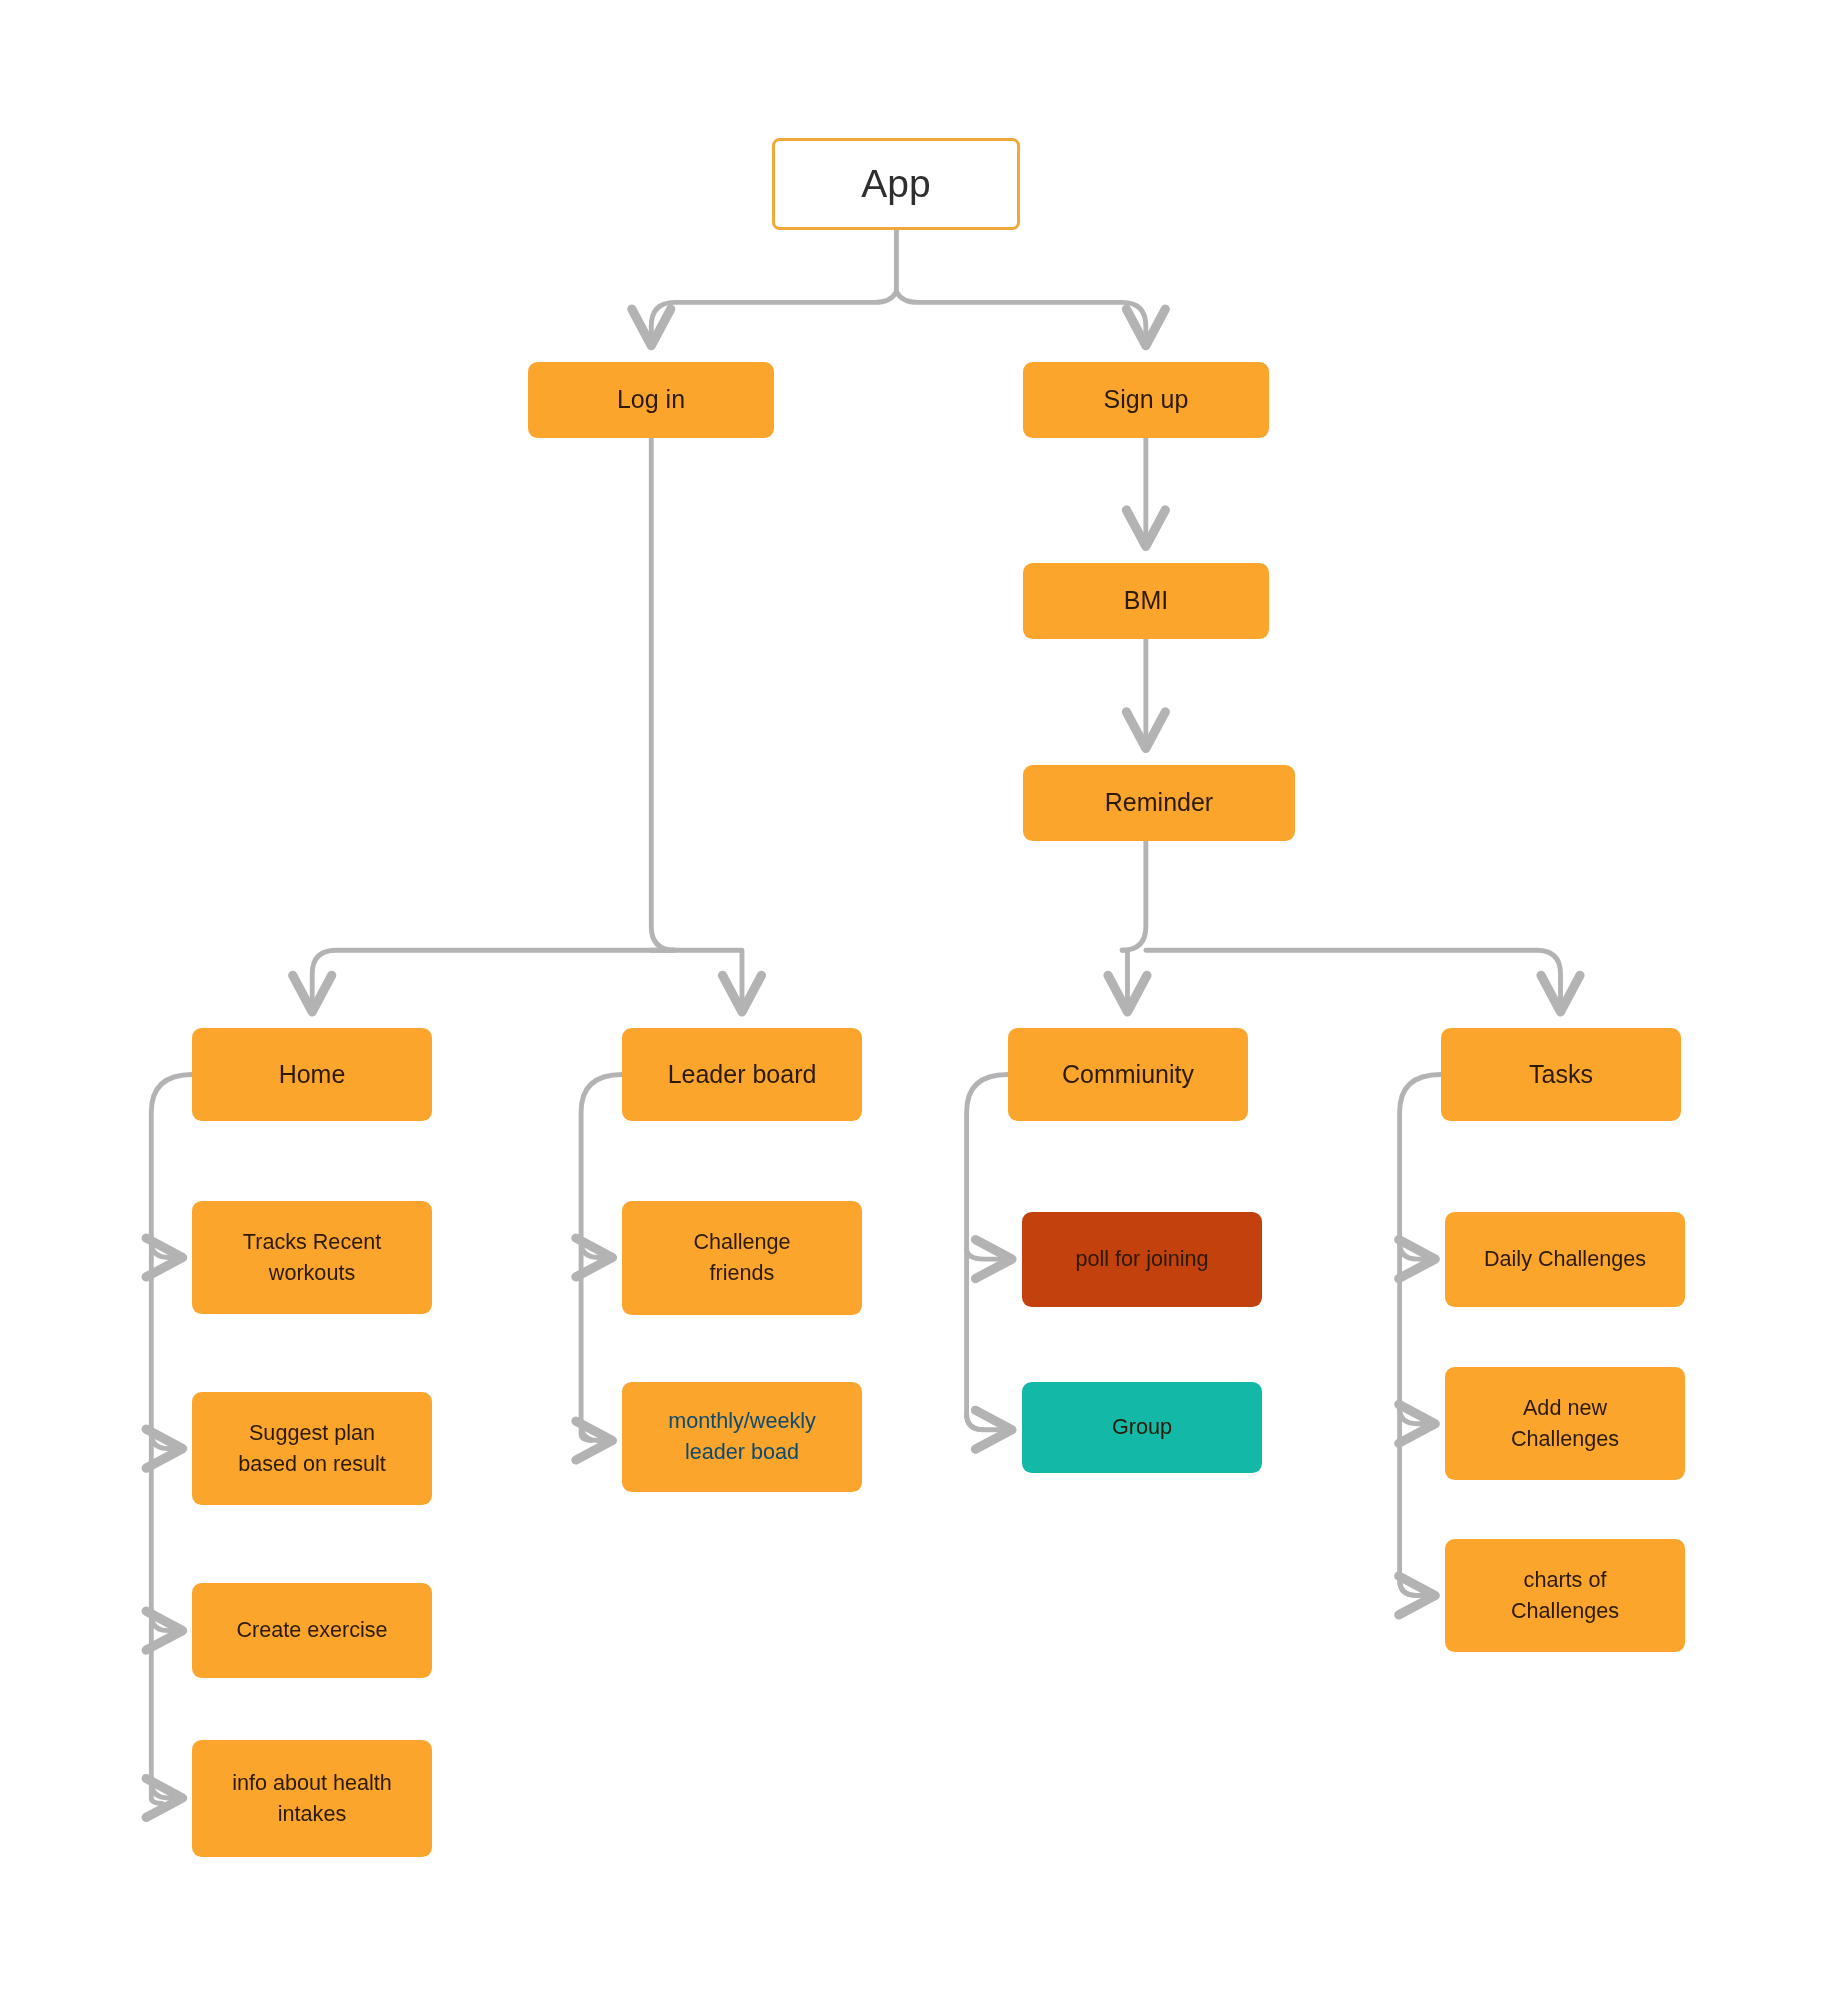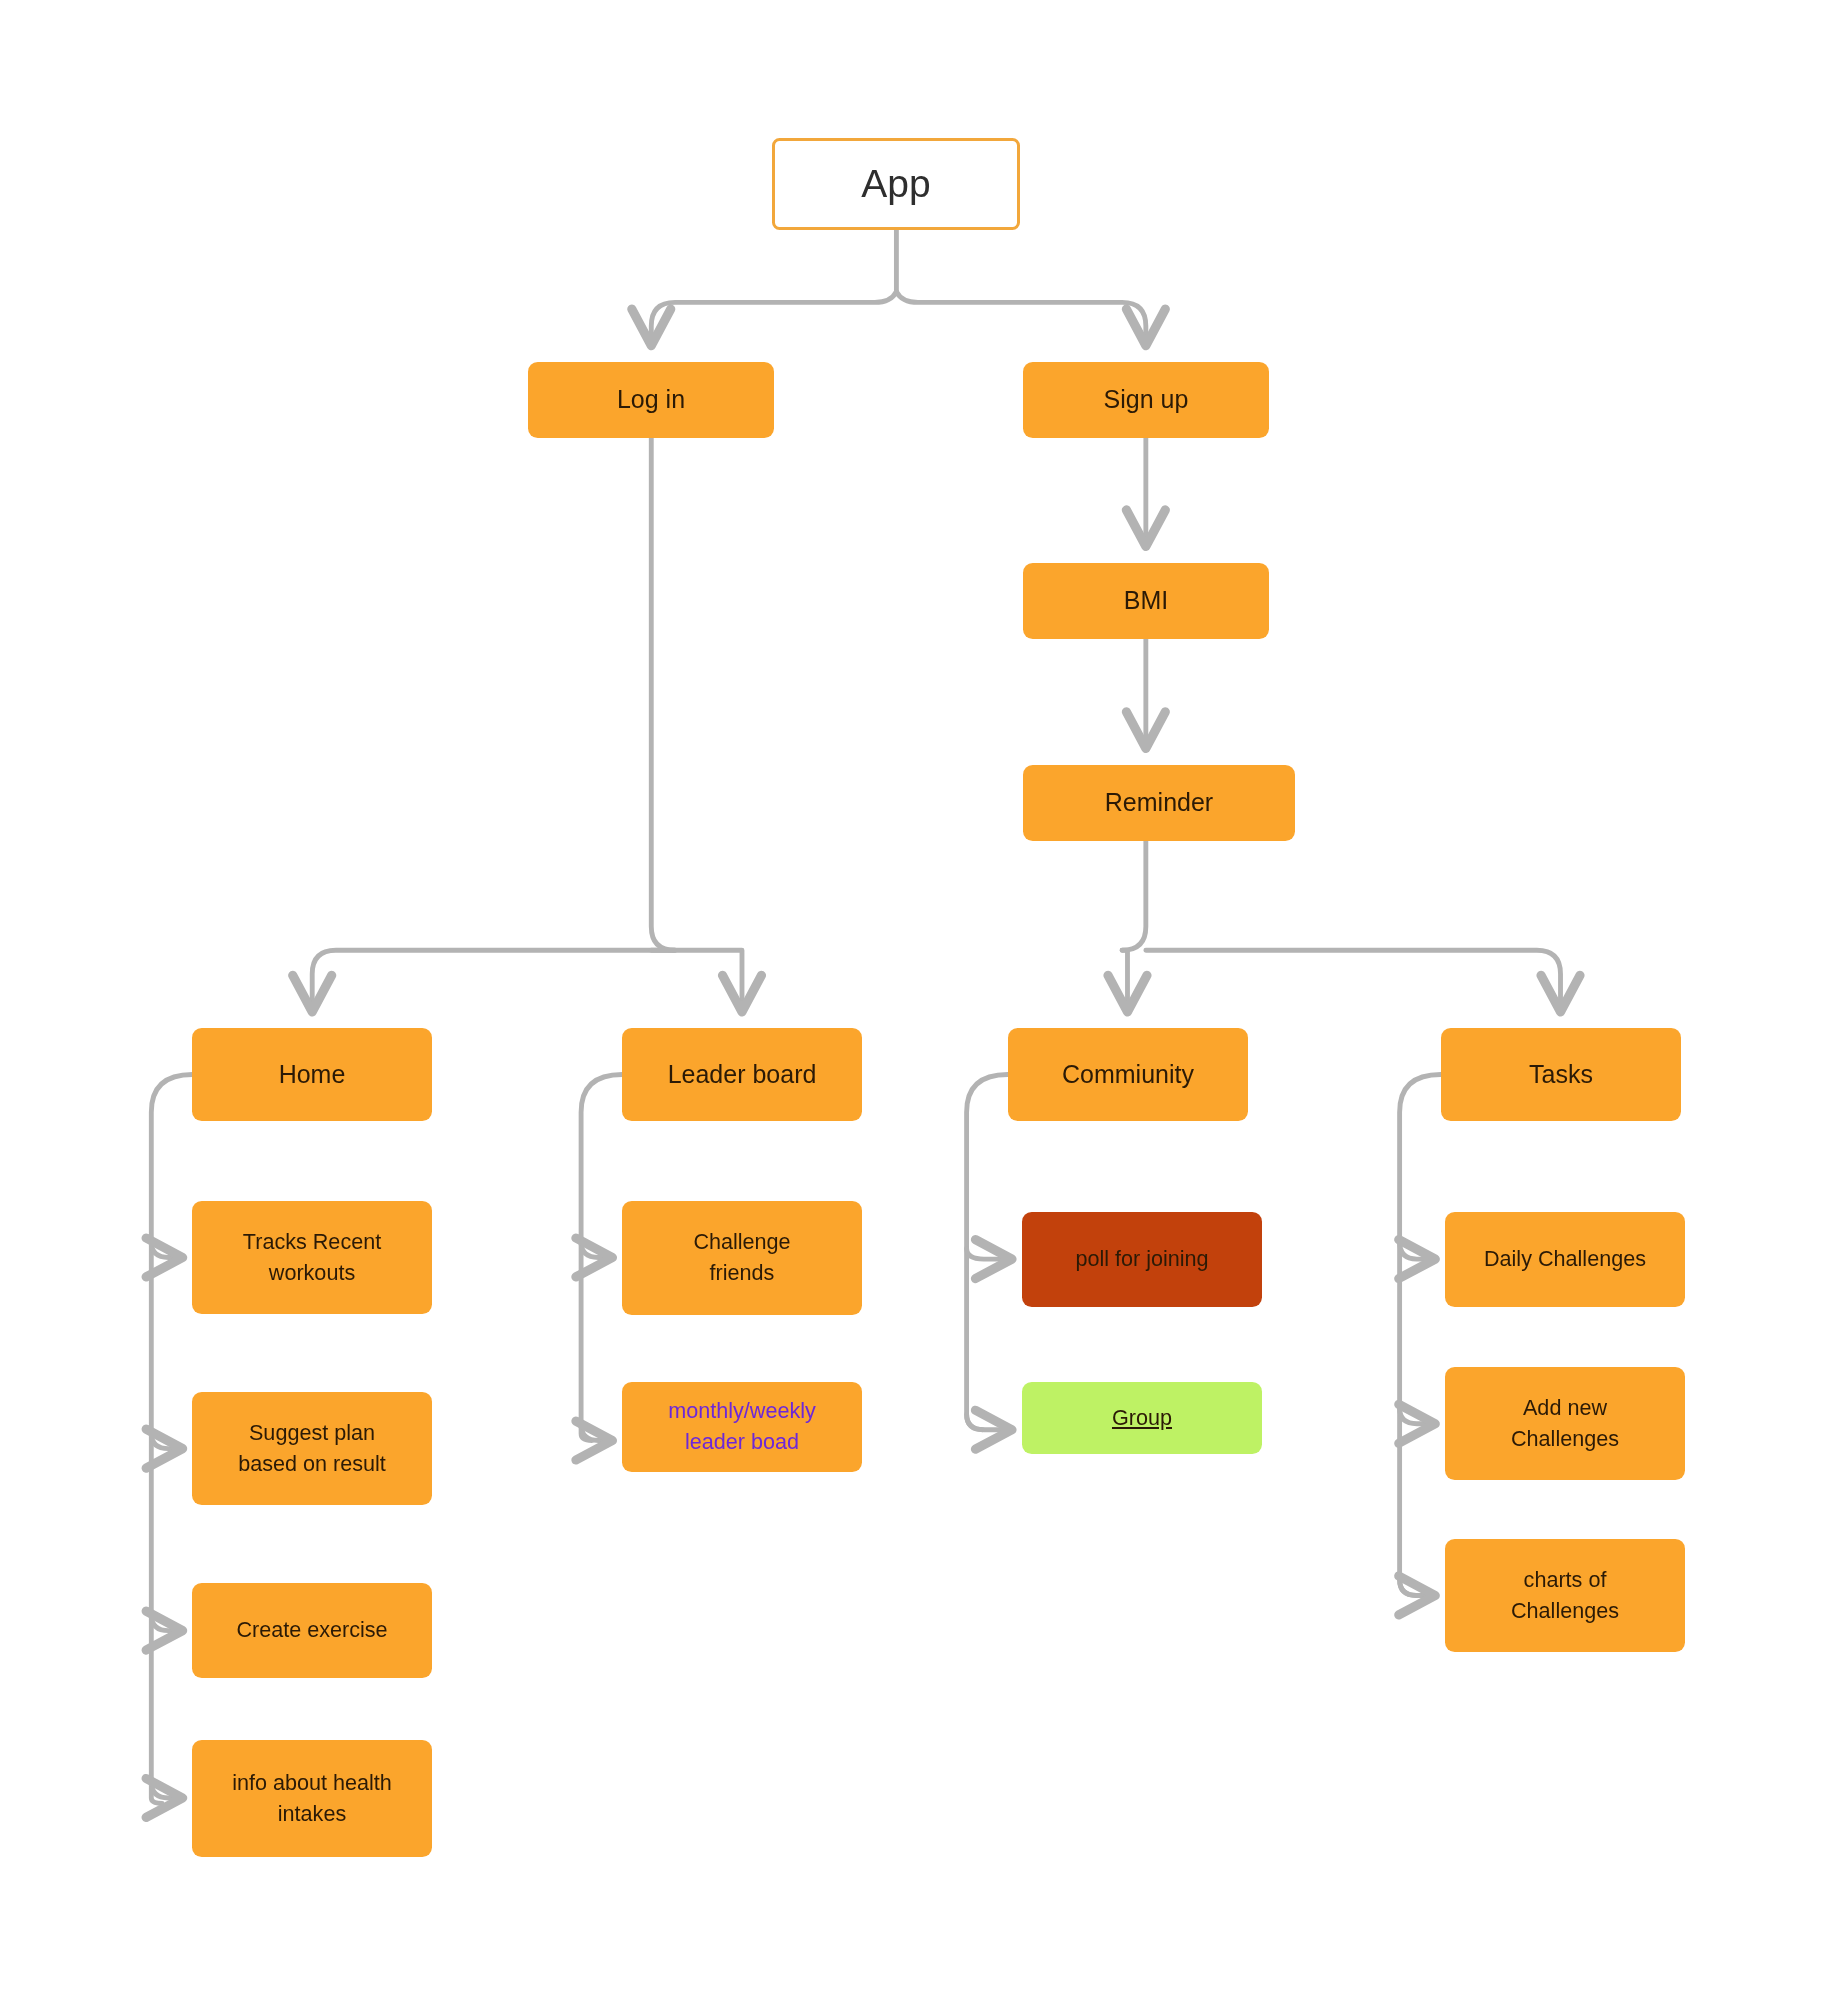--- a/index.html
+++ b/index.html
@@ -149,29 +149,29 @@
   </div>
   <div class="node fs-leaf" style="left: 192px; top: 1740px; width: 240px; height: 117px; background: rgb(251, 165, 44); color: rgb(43, 26, 6);">
     <span class="label">info about health
 intakes</span>
   </div>
 
   <div class="node fs-leaf" style="left: 622px; top: 1201px; width: 240px; height: 114px; background: rgb(251, 165, 44); color: rgb(43, 26, 6);">
     <span class="label">Challenge
 friends</span>
   </div>
-  <div class="node fs-leaf" style="left: 622px; top: 1382px; width: 240px; height: 90px; background: rgb(251, 165, 44); color: #6d28d9;">
+  <div class="node fs-leaf" style="left: 622px; top: 1382px; width: 240px; height: 110px; background: rgb(251, 165, 44); color: #0c4a6e;">
     <span class="label">monthly/weekly
 leader boad</span>
   </div>
 
   <div class="node fs-leaf" style="left: 1022px; top: 1212px; width: 240px; height: 95px; background: #c2410c; color: rgb(43, 26, 6);">
     <span class="label">poll for joining</span>
   </div>
-  <div class="node fs-leaf" style="left: 1022px; top: 1382px; width: 240px; height: 72px; background: #bef264; color: rgb(43, 26, 6); text-decoration: underline;">
+  <div class="node fs-leaf" style="left: 1022px; top: 1382px; width: 240px; height: 91px; background: #14b8a6; color: rgb(43, 26, 6);">
     <span class="label">Group</span>
   </div>
 
   <div class="node fs-leaf" style="left: 1445px; top: 1212px; width: 240px; height: 95px; background: rgb(251, 165, 44); color: rgb(43, 26, 6);">
     <span class="label">Daily Challenges</span>
   </div>
   <div class="node fs-leaf" style="left: 1445px; top: 1367px; width: 240px; height: 113px; background: rgb(251, 165, 44); color: rgb(43, 26, 6);">
     <span class="label">Add new
 Challenges</span>
   </div>

